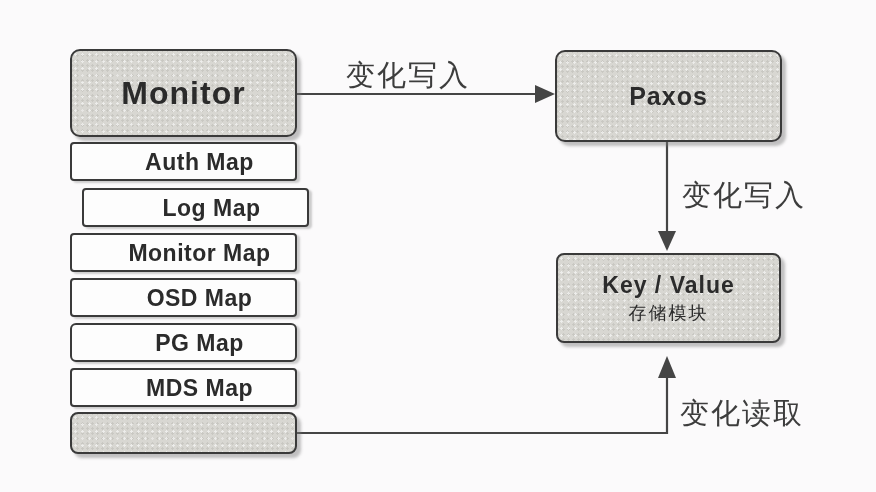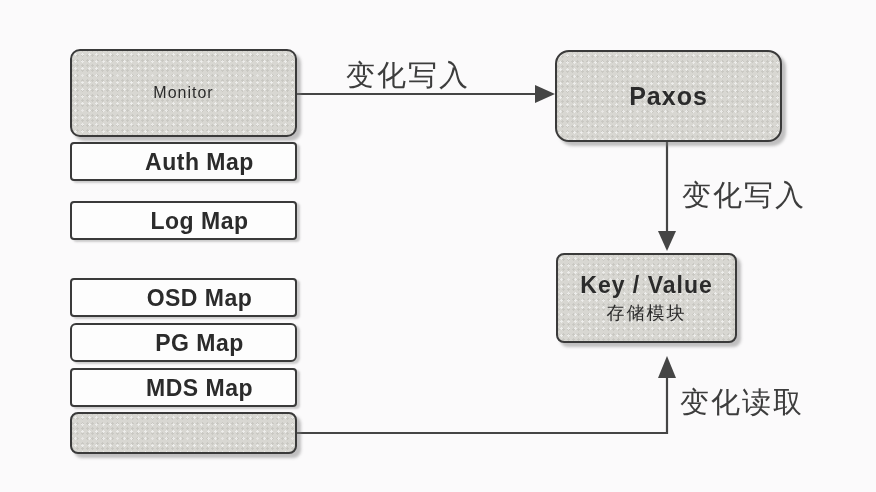--- a/index.html
+++ b/index.html
@@ -36,59 +36,58 @@
     background: var(--box-fill-white, #fdfdfd);
     border-radius: 4px;
     box-shadow: 3px 2px 2px rgba(130,130,130,0.38);
     font-weight: bold;
     font-size: 23px;
     letter-spacing: 0.5px;
     padding-left: 32px;
   }
   #monitor-box {
     left: 70px; top: 49px; width: 227px; height: 88px;
-    font-weight: normal; font-size: 16px; letter-spacing: 1px;
+    font-weight: bold; font-size: 32px; letter-spacing: 1px;
     line-height: 84px;
   }
   .map-box { left: 70px; width: 227px; height: 39px; line-height: 36px; }
   #map-box-auth    { top: 142px; }
-  #map-box-log     { top: 201px; }
+  #map-box-log     { top: 188px; margin-left: 12px; }
   #map-box-monitor { top: 233px; }
   #map-box-osd     { top: 278px; text-align: center; }
   #map-box-pg      { top: 323px; border-radius: 6px; }
   #map-box-mds     { top: 368px; }
   #empty-map-box {
     left: 70px; top: 412px; width: 227px; height: 42px;
     border-radius: 8px;
   }
   #paxos-box {
     left: 555px; top: 50px; width: 227px; height: 92px;
     font-weight: bold; font-size: 25px; letter-spacing: 1px;
     line-height: 88px;
-    border-radius: 14px;
   }
   #kv-box {
-    left: 556px; top: 253px; width: 181px; height: 90px;
+    left: 556px; top: 253px; width: 225px; height: 90px;
     border-radius: 8px;
     display: flex; flex-direction: column; justify-content: center;
     gap: 2px;
   }
   #kv-box .kv-line1 { font-weight: bold; font-size: 23px; letter-spacing: 1px; }
   #kv-box .kv-line2 { font-size: 18px; letter-spacing: 2px; }
   .edge-label {
     position: absolute;
     color: #3d3d3d;
     font-size: 29px;
     letter-spacing: 2px;
     white-space: nowrap;
     font-family: Liberation Mono, monospace;
   }
   #edge-label-write1 { left: 346px; top: 56px; }
   #edge-label-write2 { left: 682px; top: 176px; }
-  #edge-label-read   { left: 680px; top: 383px; }
+  #edge-label-read   { left: 680px; top: 394px; }
   #arrow-layer { position: absolute; left: 0; top: 0; }
   .edge-line { stroke: #454545; stroke-width: 2.2; fill: none; }
   .edge-head { fill: #454545; stroke: none; }
 </style>
 </head>
 <body>
 
 <div id="stage">
 
   <svg id="arrow-layer" width="876" height="492" viewBox="0 0 876 492">
@@ -103,20 +102,21 @@
     <g>
       <path class="edge-line" d="M296 433 L667 433 L667 377"></path>
       <polygon class="edge-head" points="667,356 658,378 676,378"></polygon>
     </g>
   </svg>
 
   <div class="box gray-box" id="monitor-box">Monitor</div>
 
   <div class="box white-box map-box" id="map-box-auth">Auth Map</div>
   <div class="box white-box map-box" id="map-box-log">Log Map</div>
+  <div class="box white-box map-box" id="map-box-monitor">Monitor Map</div>
   <div class="box white-box map-box" id="map-box-osd">OSD Map</div>
   <div class="box white-box map-box" id="map-box-pg">PG Map</div>
   <div class="box white-box map-box" id="map-box-mds">MDS Map</div>
 
   <div class="box gray-box" id="empty-map-box"></div>
 
   <div class="box gray-box" id="paxos-box">Paxos</div>
 
   <div class="box gray-box" id="kv-box">
     <div class="kv-line1">Key / Value</div>

